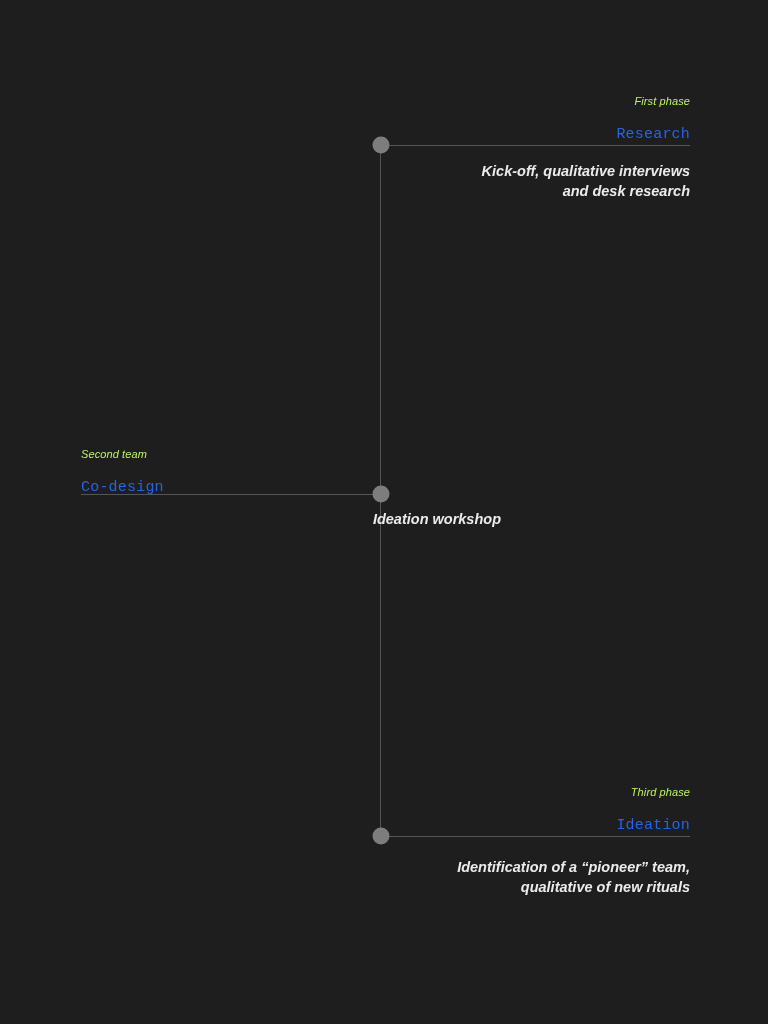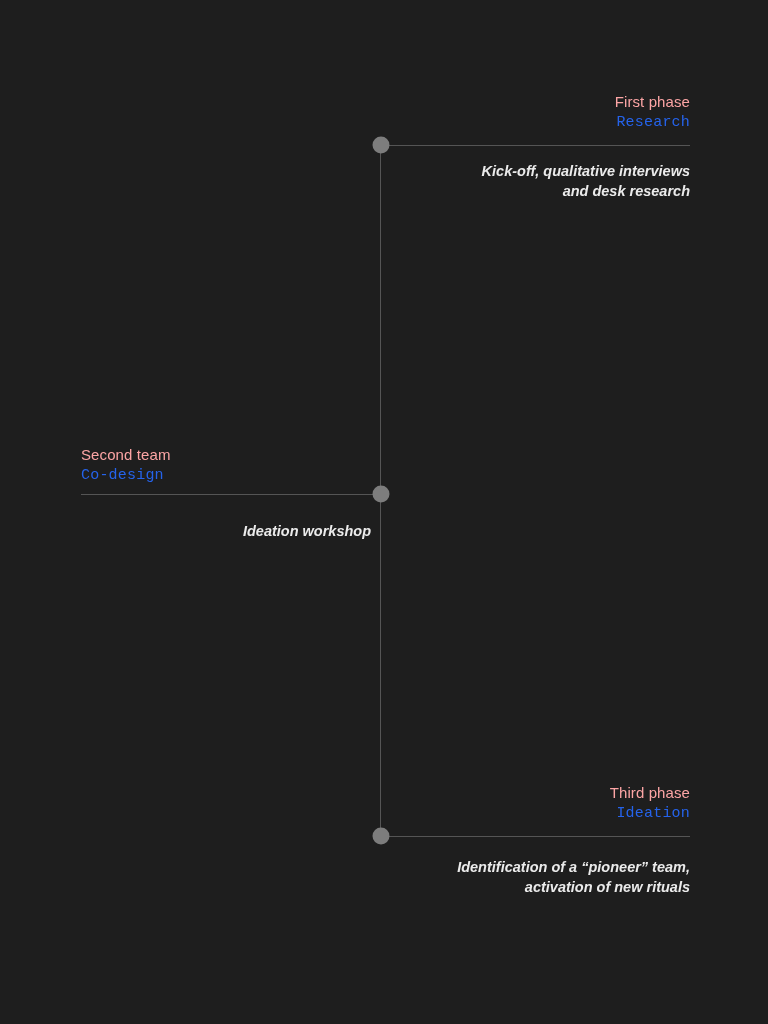--- a/index.html
+++ b/index.html
@@ -69,51 +69,52 @@
     text-align: left;
     width: 420px;
   }
 
   .phase-1 { top: 92px; }
   .phase-2 { top: 445px; }
   .phase-3 { top: 783px; }
 
   .phase-ordinal {
     font-family: "Liberation Sans", sans-serif;
-    font-size: 15px;
+    font-size: 11px;
     line-height: 19px;
-    color: #fca5a5;
+    color: #bef264;
     letter-spacing: 0.1px;
     font-weight: 400;
     white-space: nowrap;
+    font-style: italic;
   }
 
   .phase-name {
     font-family: "Liberation Mono", "DejaVu Sans Mono", monospace;
     font-size: 15px;
     line-height: 20px;
     color: #2563eb;
     letter-spacing: 0.2px;
     font-weight: 400;
     white-space: nowrap;
-    margin-top: 2px;
+    margin-top: 14px;
   }
 
   .phase-desc {
     font-family: "Liberation Sans", sans-serif;
     font-size: 14.5px;
     line-height: 19.5px;
     color: #ebebeb;
     font-weight: 700;
     white-space: pre-line;
     font-style: italic;
   }
 
   .desc-1 { position: absolute; right: 78px; top: 162px; text-align: right; width: 420px; }
-  .desc-2 { position: absolute; left: 81px;  top: 522px; text-align: center;  width: 420px; margin-left: 16px; }
+  .desc-2 { position: absolute; left: 81px;  top: 510px; text-align: right;  width: 420px; }
   .desc-3 { position: absolute; right: 78px; top: 858px; text-align: right; width: 420px; }
 </style>
 </head>
 <body>
 
 <div id="timeline-root">
 
   <div class="timeline-spine"></div>
 
   <div class="connector connector-right-1"></div>
@@ -136,15 +137,15 @@
   <div class="phase-desc desc-2">Ideation workshop</div>
 
   <div class="connector connector-right-3"></div>
   <div class="timeline-node node-3"></div>
 
   <div class="phase phase-right phase-3">
     <div class="phase-ordinal">Third phase</div>
     <div class="phase-name">Ideation</div>
   </div>
   <div class="phase-desc desc-3">Identification of a “pioneer” team,
-activation of new rituals</div>
+qualitative of new rituals</div>
 
 </div>
 
 </body></html>

